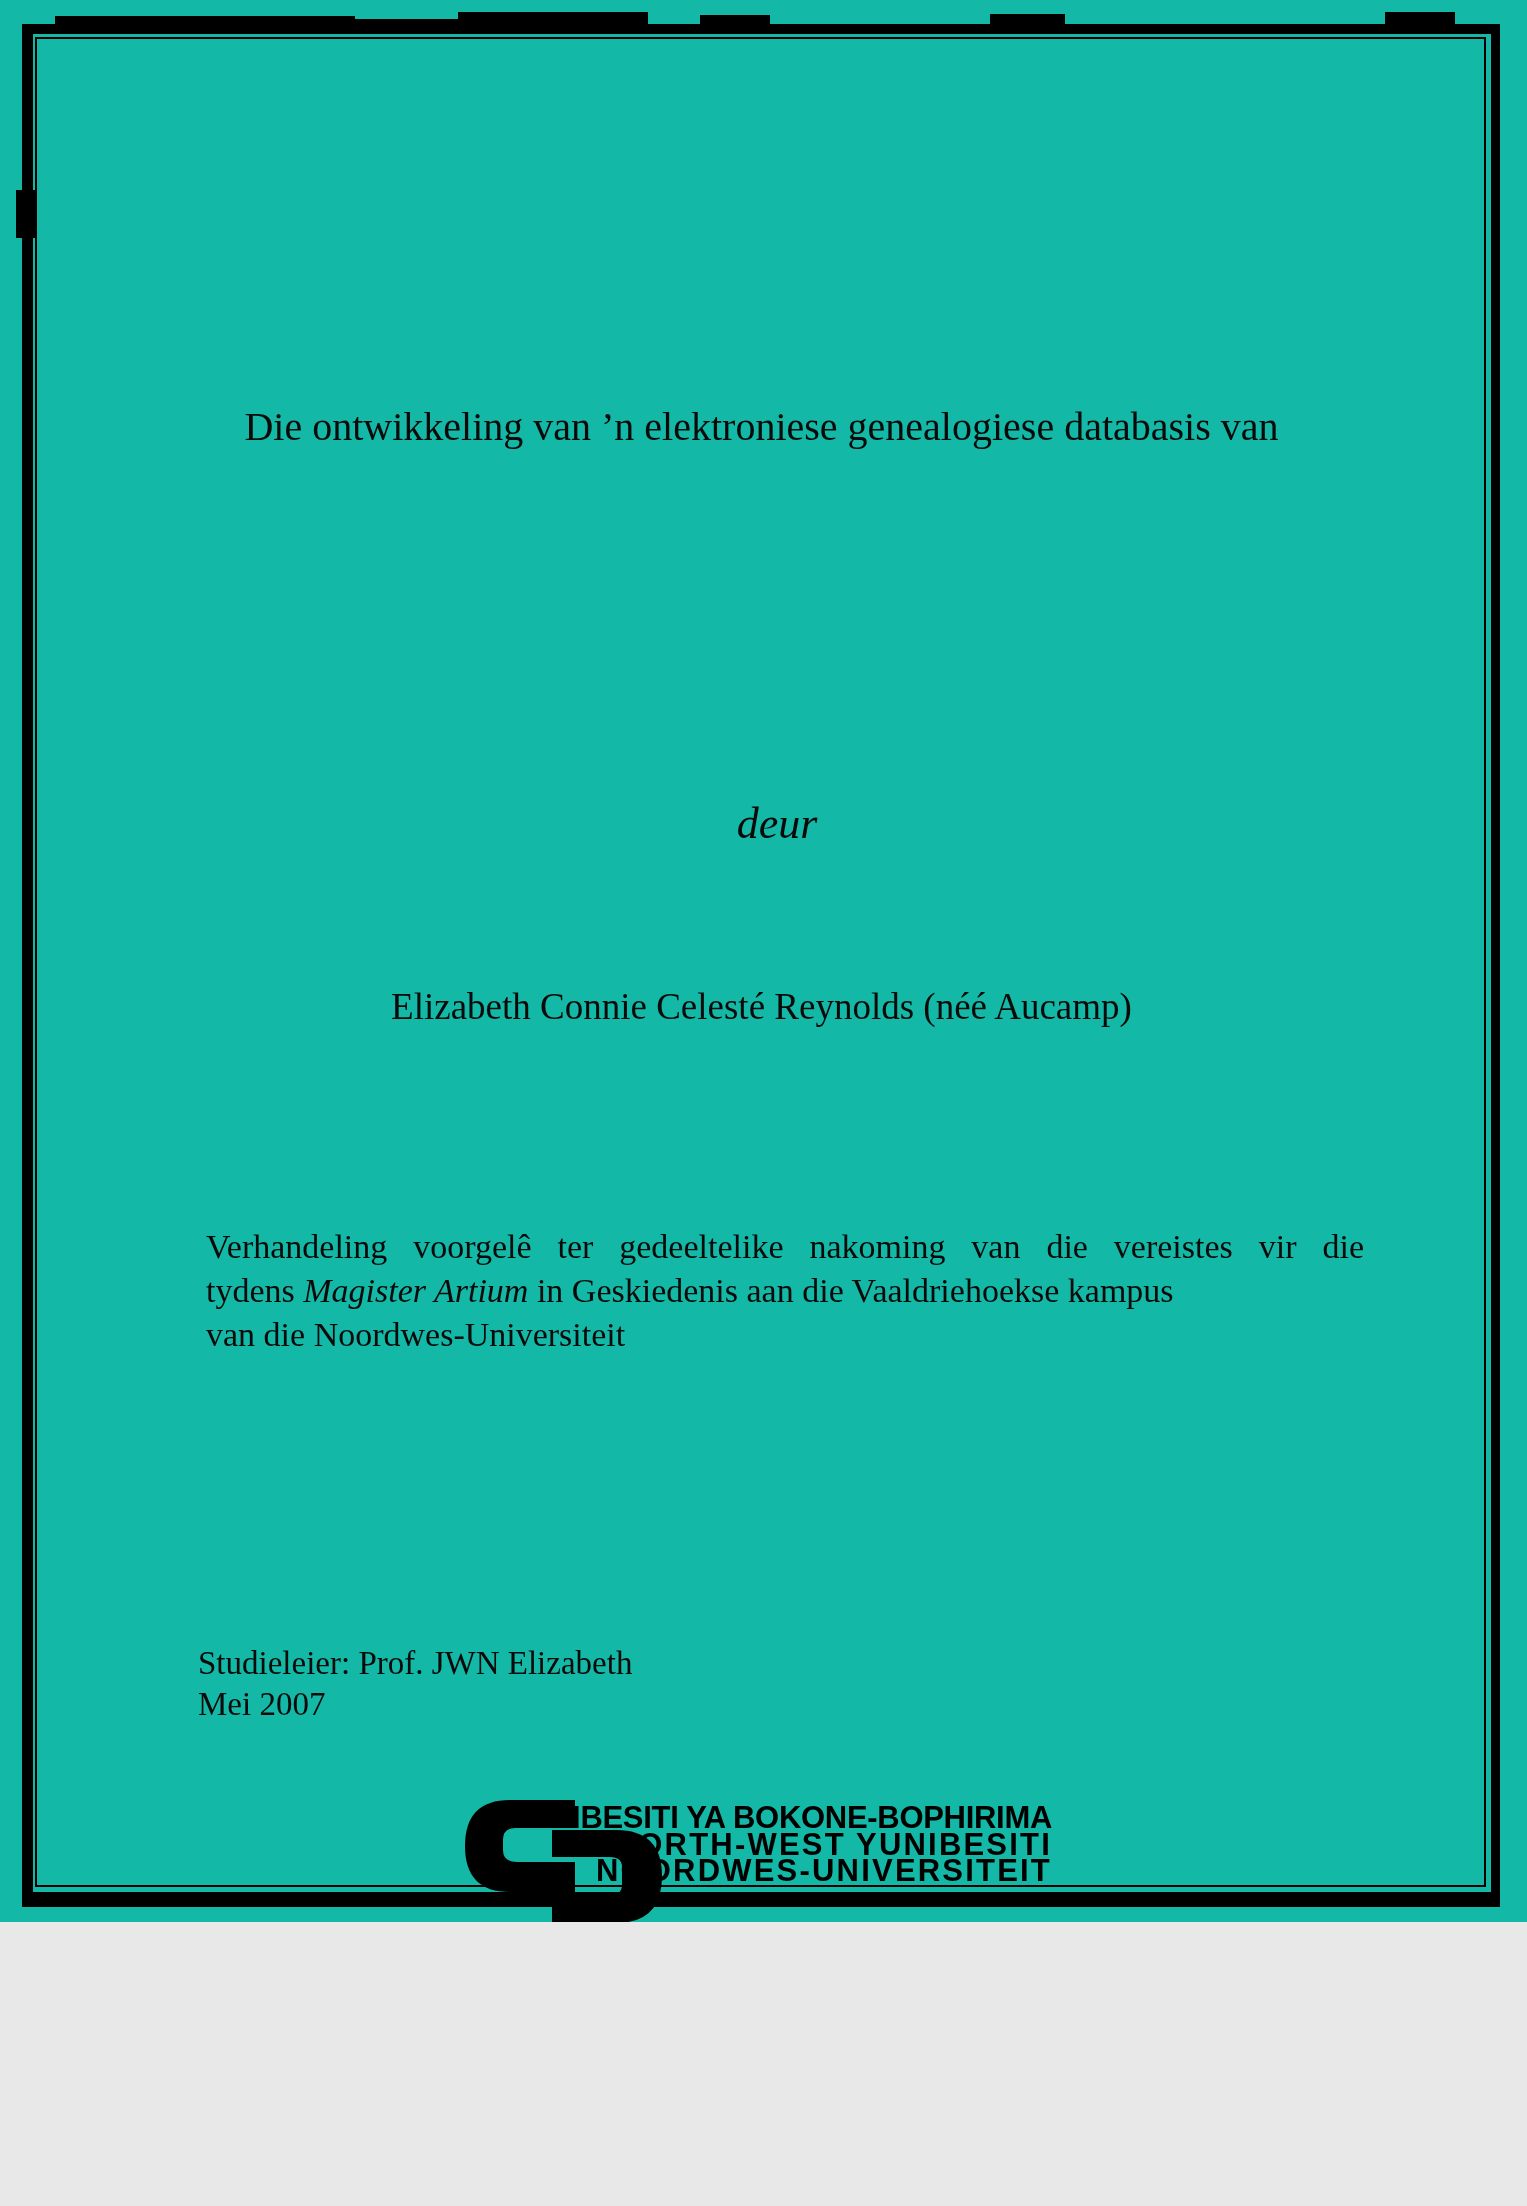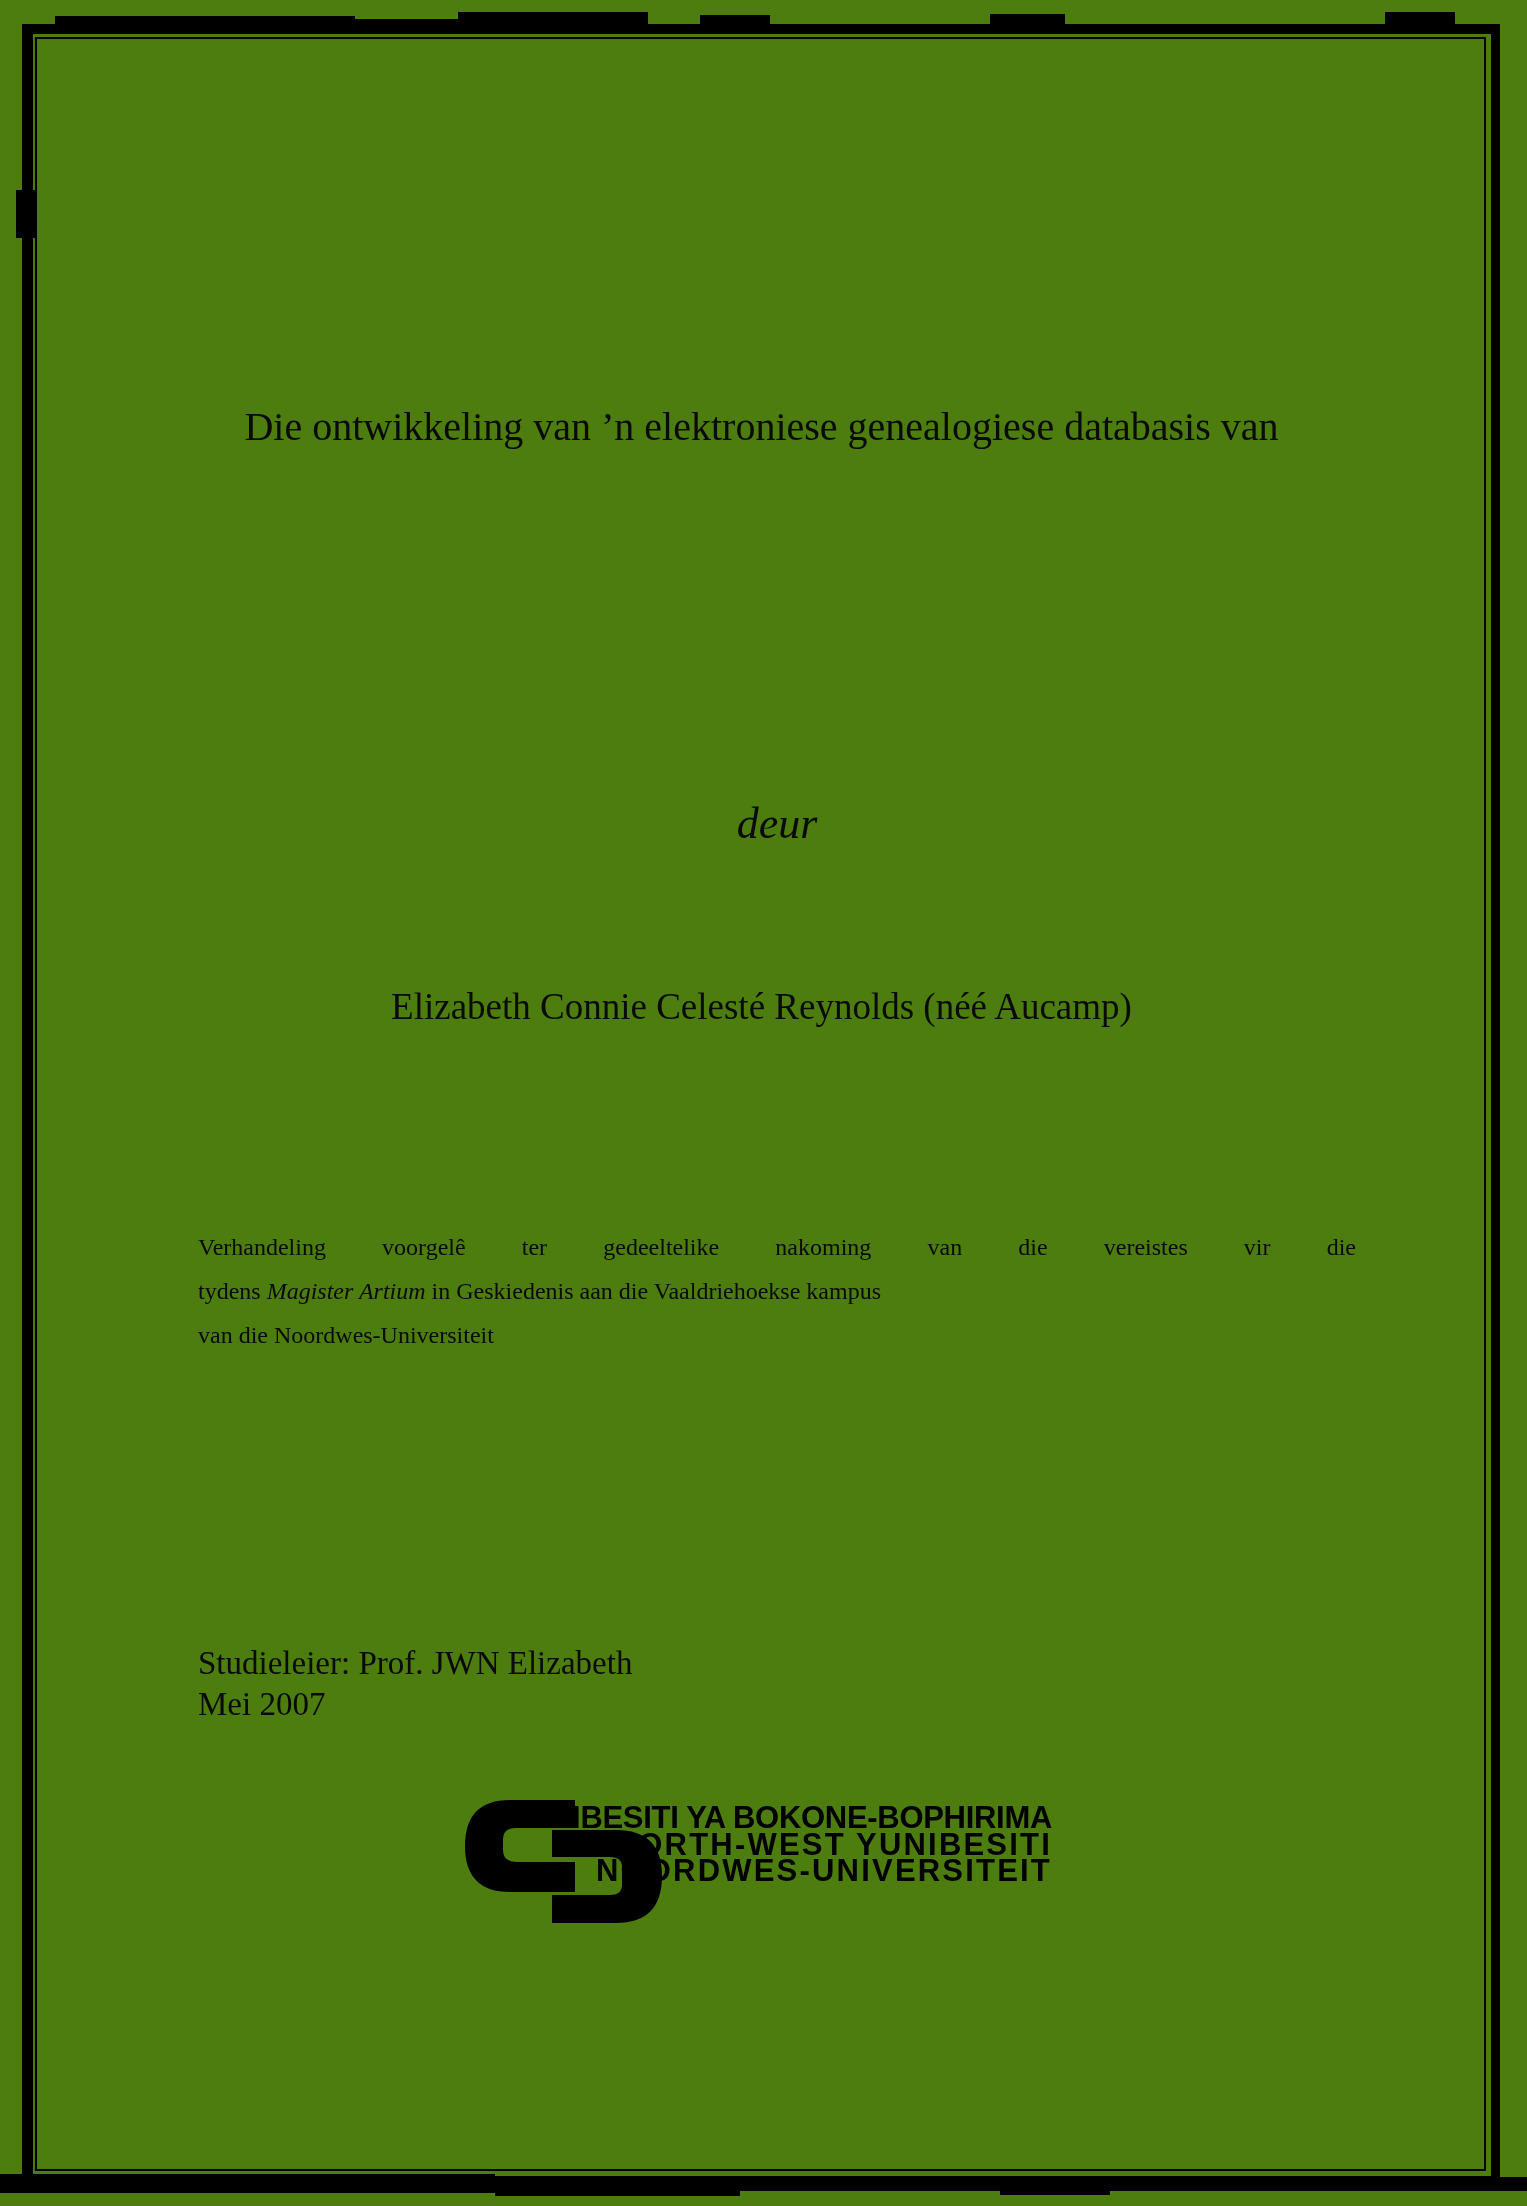--- a/index.html
+++ b/index.html
@@ -1,19 +1,19 @@
 <!DOCTYPE html>
 <html><head>
 <meta charset="utf-8">
 <style>
   html,body{margin:0;padding:0;background:#e8e8e8;}
   .page{
     position:relative;
-    width:1527px;height:2206px;
-    background:#4d7c0f;
+    width:1527px;height:1922px;
+    background:#14b8a6;
     overflow:hidden;
     font-family:"Liberation Serif", serif;
     color:#0a0a0a;
   }
   
   .frame-outer{
     position:absolute;left:22px;top:24px;right:27px;bottom:15px;
     border-style:solid;border-color:#000;
     border-width:10px 9px 15px 11px;
     box-sizing:border-box;
@@ -33,22 +33,22 @@
   .byline{
     position:absolute;left:198px;width:1158px;top:804px;
     text-align:center;font-size:44px;line-height:40px;font-style:italic;
   }
   .author{
     position:absolute;left:40px;right:44px;top:984px;
     text-align:center;font-size:37px;line-height:46px;
     white-space:nowrap;
   }
   .statement{
-    position:absolute;left:198px;width:1158px;top:1225px;
-    font-size:24px;line-height:44px;
+    position:absolute;left:206px;width:1158px;top:1225px;
+    font-size:34px;line-height:44px;
   }
   .statement .just{
     text-align:justify;text-align-last:justify;
     white-space:nowrap;
   }
   .statement .plain{text-align:left;}
   .supervisor-block{
     position:absolute;left:198px;width:1158px;top:1643px;
     font-size:33px;line-height:41px;text-align:left;
   }

